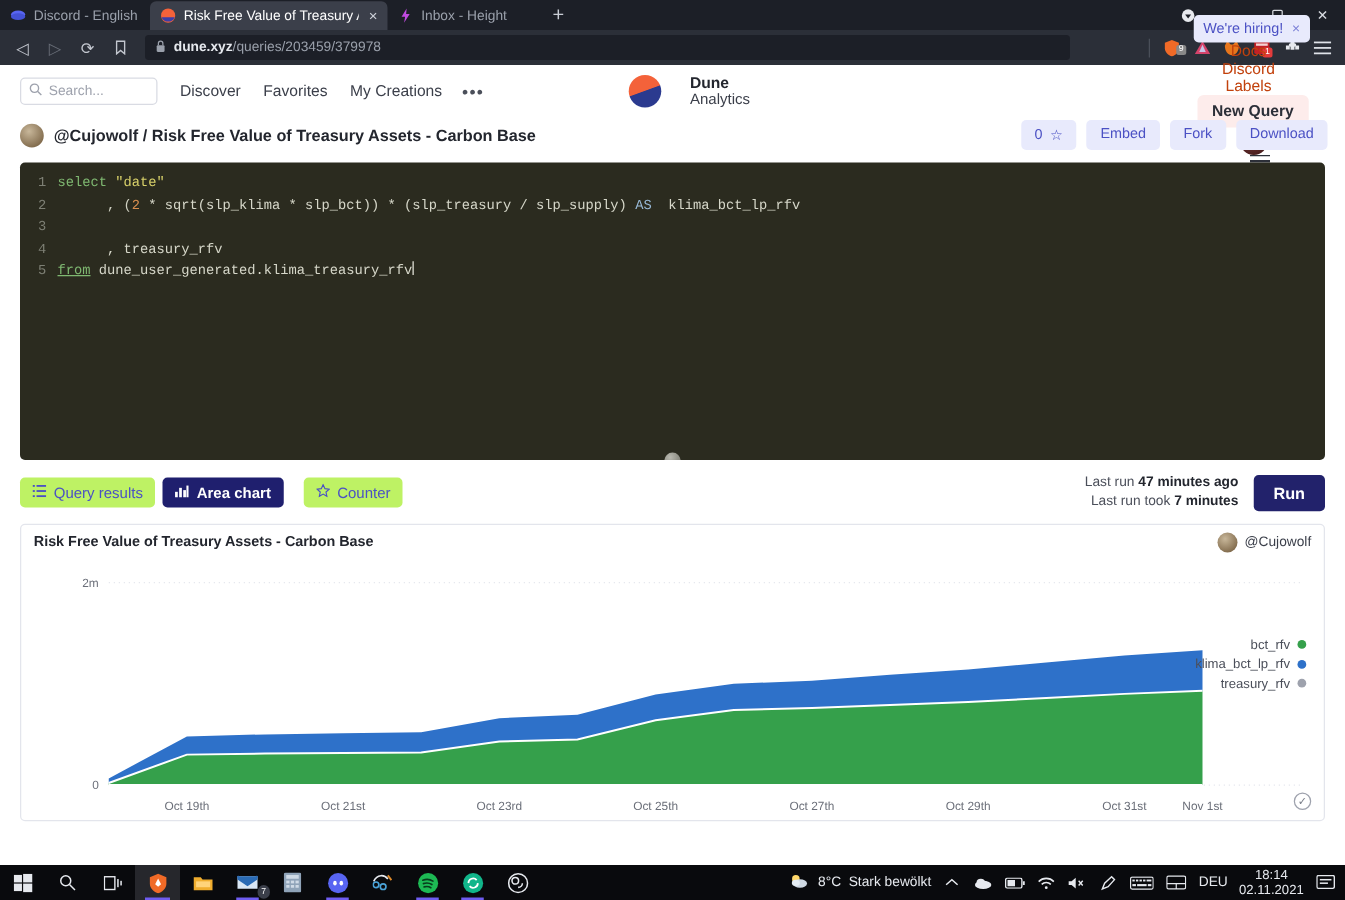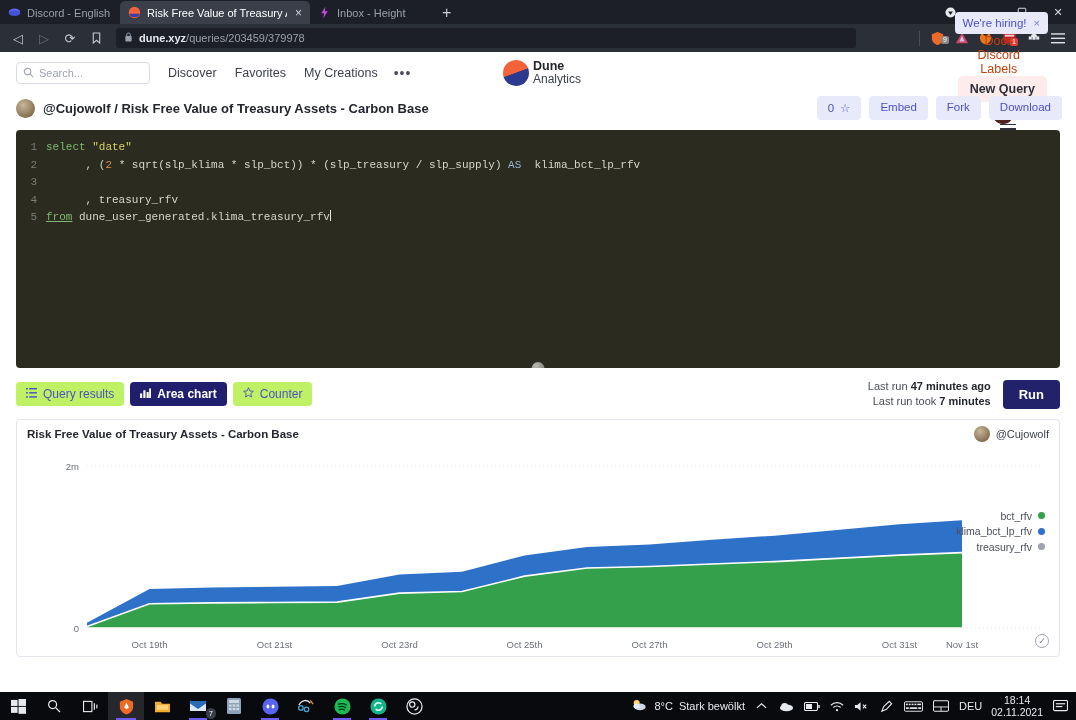--- a/index.html
+++ b/index.html
@@ -50,27 +50,27 @@
   .ext-icon { width: 17px; height: 17px; display: flex; align-items:center; justify-content:center;
     font-size: 12px; position: relative; }
   .vdiv { width: 1px; height: 15px; background: #4a4f59; margin: 0 2px; }
 
   
   .page { position: absolute; top: 52px; left: 0; width: 1076px; height: 640px;
     background: #fff; }
   .dune-header { height: 42px; display: flex; align-items: center; padding: 0 16px;
     position: relative; }
   .search-box {
-    width: 134px; height: 22px; border: 1px solid #d9dbe3; border-radius: 4px;
+    width: 110px; height: 22px; border: 1px solid #d9dbe3; border-radius: 4px;
     display: flex; align-items: center; gap: 5px; padding: 0 6px;
     font-size: 11px; color: #9ea2ad;
   }
   .navlink { font-size: 12.5px; color: #3b3f4a; margin-left: 18px; }
   .dots { font-size: 14px; color: #4b4f5a; margin-left: 16px; letter-spacing: 1px;}
-  .brand { position: absolute; left: 503px; display: flex; align-items: center; gap: 4px;}
+  .brand { position: absolute; left: 503px; display: flex; align-items: center; gap: 23px;}
   .brand-logo { width: 26px; height: 26px; border-radius: 50%;
      background: linear-gradient(160deg, #f4623a 0%, #f4623a 48%, #2b3a8f 50%, #2b3a8f 100%); }
   .brand-text { line-height: 1.12; }
   .brand-1 { font-size: 12.5px; font-weight: bold; color: #23262e; }
   .brand-2 { font-size: 12px; color: #3b3f4a; }
   .hdr-right { position: absolute; right: 14px; display: flex; align-items: center; gap: 0; flex-direction: column; }
   .pill-hiring {
     background: #e8eafc; color: #4b51c4; font-size: 11.5px; border-radius: 4px;
     padding: 5px 8px; display: flex; align-items: center; gap: 7px; margin-right: 14px;
   }
@@ -373,21 +373,21 @@
                 <rect x="3.5" y="0" width="8.5" height="1.6"></rect>
                 <rect y="4.5" width="2" height="1.6"></rect>
                 <rect x="3.5" y="4.5" width="8.5" height="1.6"></rect>
                 <rect y="9" width="2" height="1.6"></rect>
                 <rect x="3.5" y="9" width="8.5" height="1.6"></rect>
               </g>
             </svg>
         </span>
         <span>Query results</span>
       </div>
-      <div class="vtab on" style="margin-right:6px;">
+      <div class="vtab on" style="margin-right:16px;">
         <span>
           <svg width="11" height="10" viewBox="0 0 12 11">
               <g fill="#fff">
                 <rect x="0" y="6" width="2.4" height="5"></rect>
                 <rect x="3.6" y="2.5" width="2.4" height="8.5"></rect>
                 <rect x="7.2" y="4.5" width="2.4" height="6.5"></rect>
                 <rect x="10" y="0.5" width="2" height="10.5"></rect>
               </g>
             </svg>
         </span>

